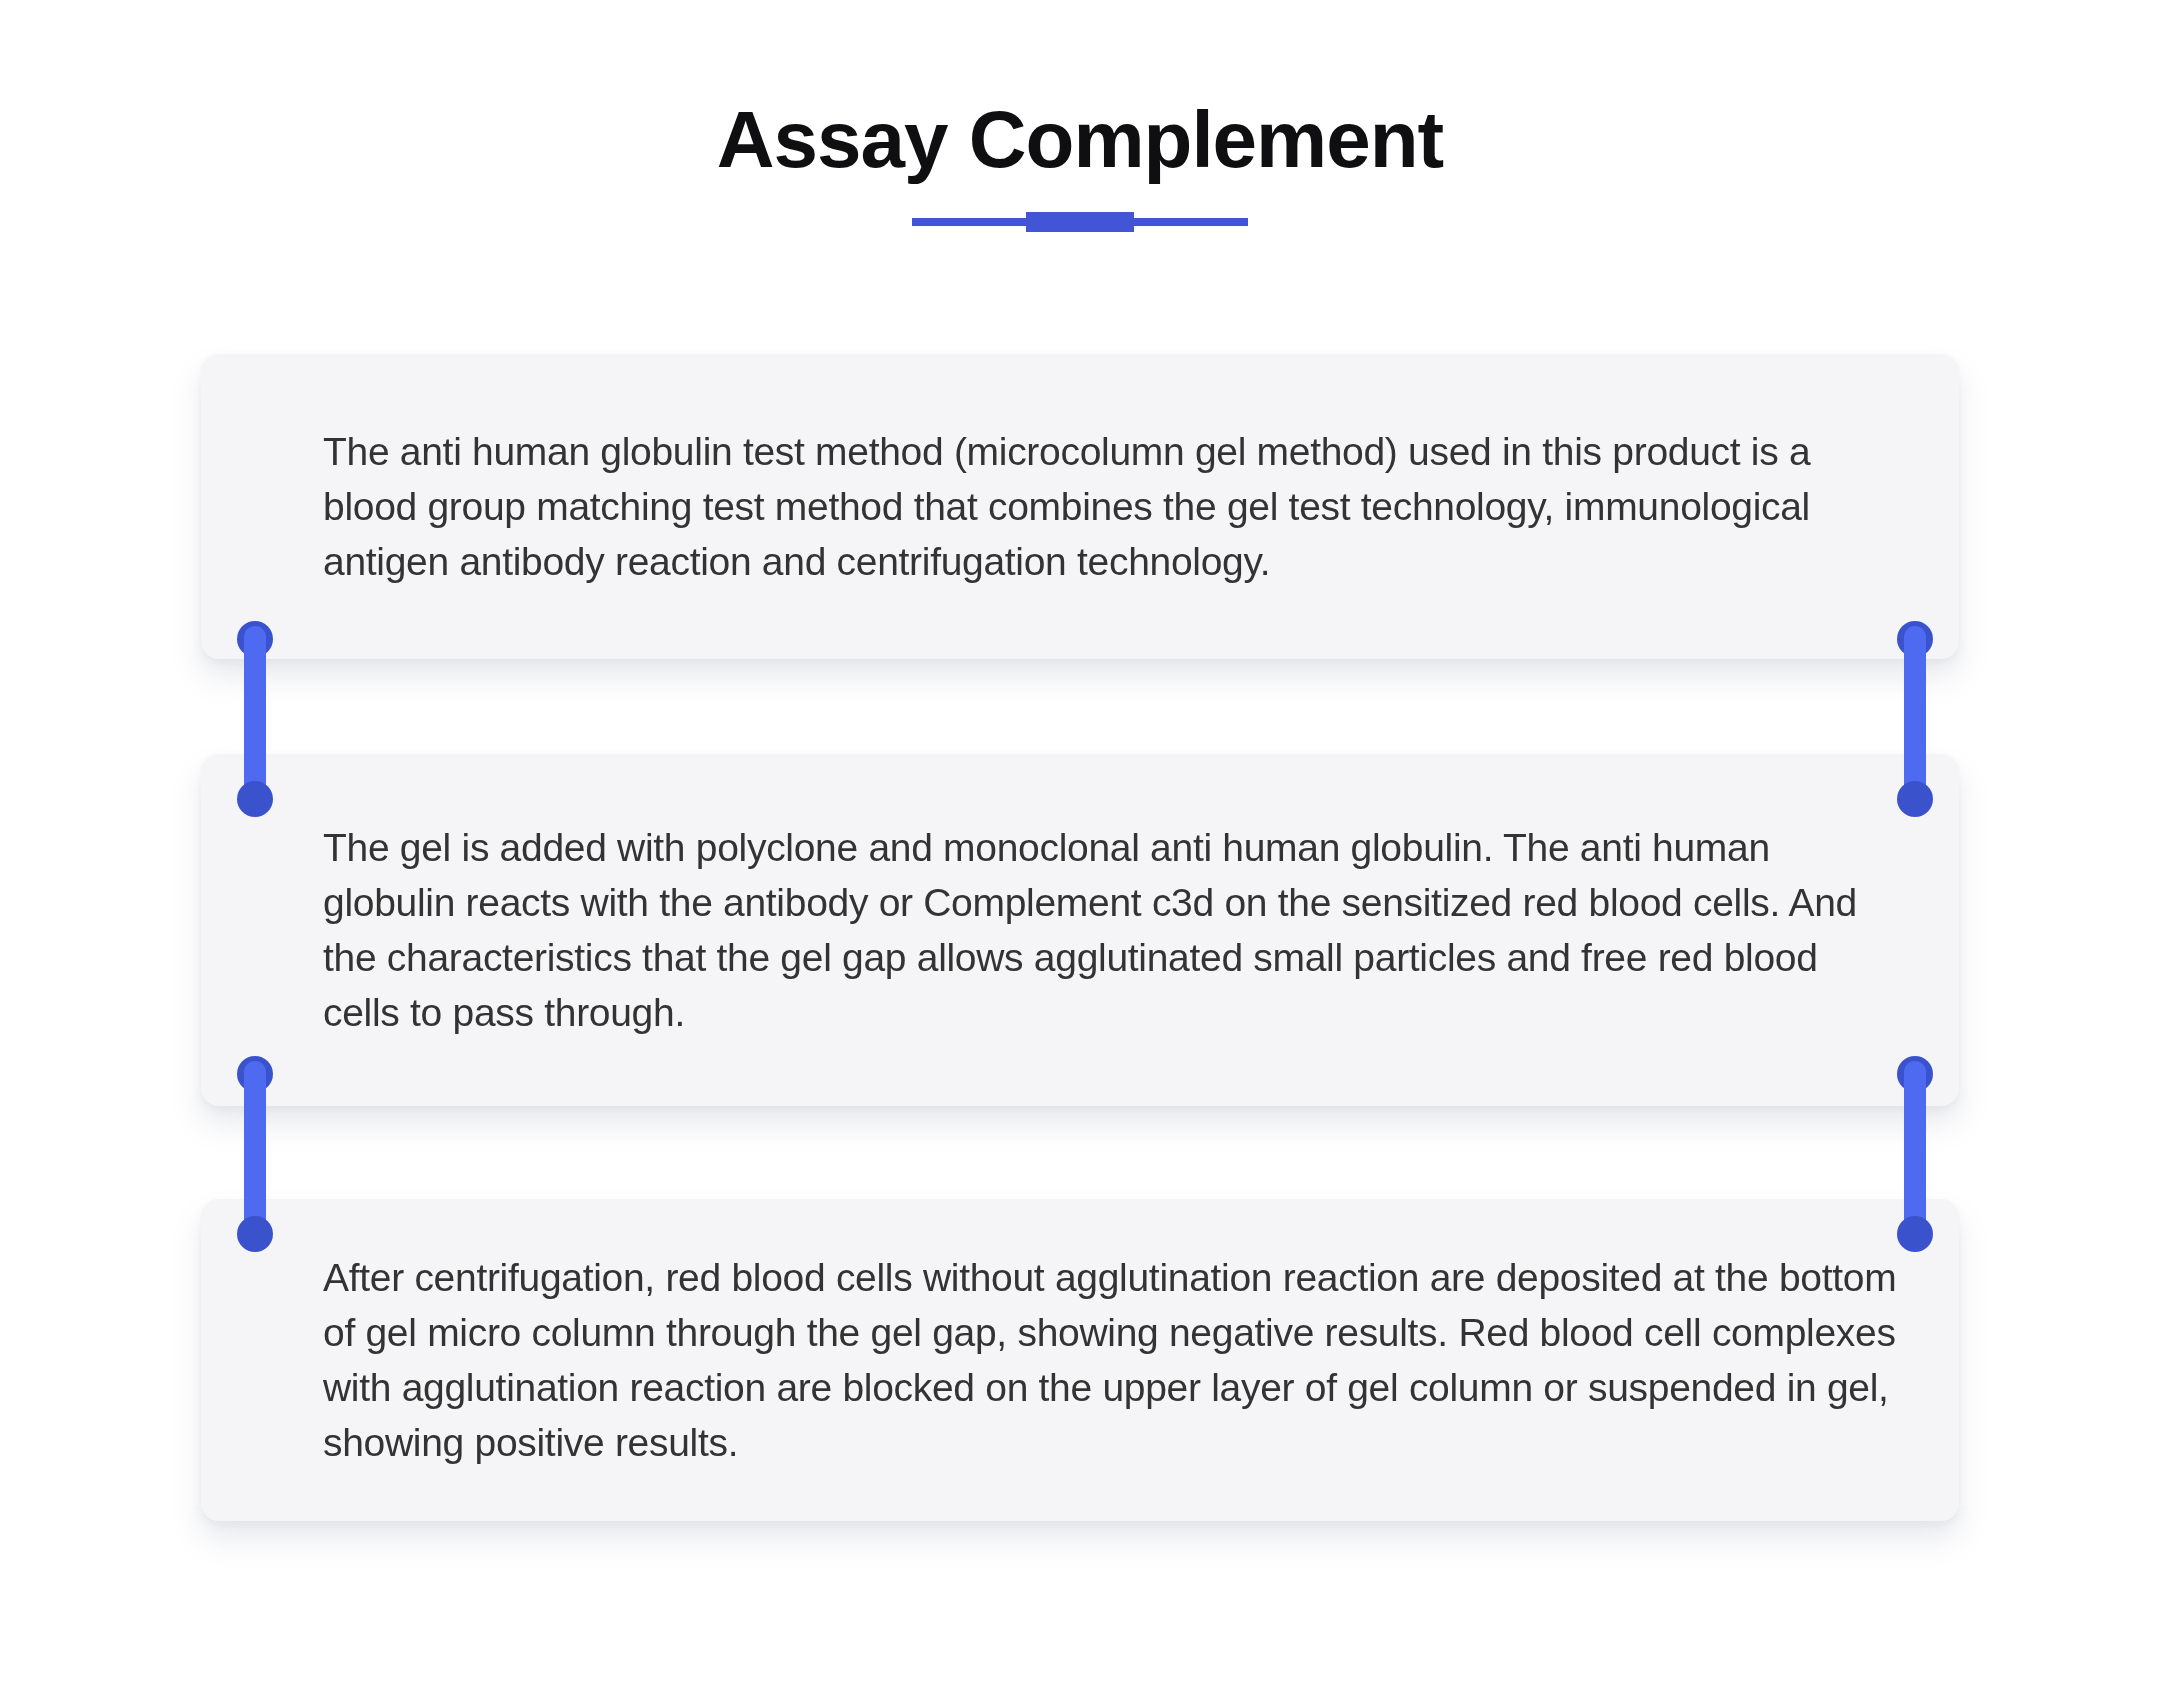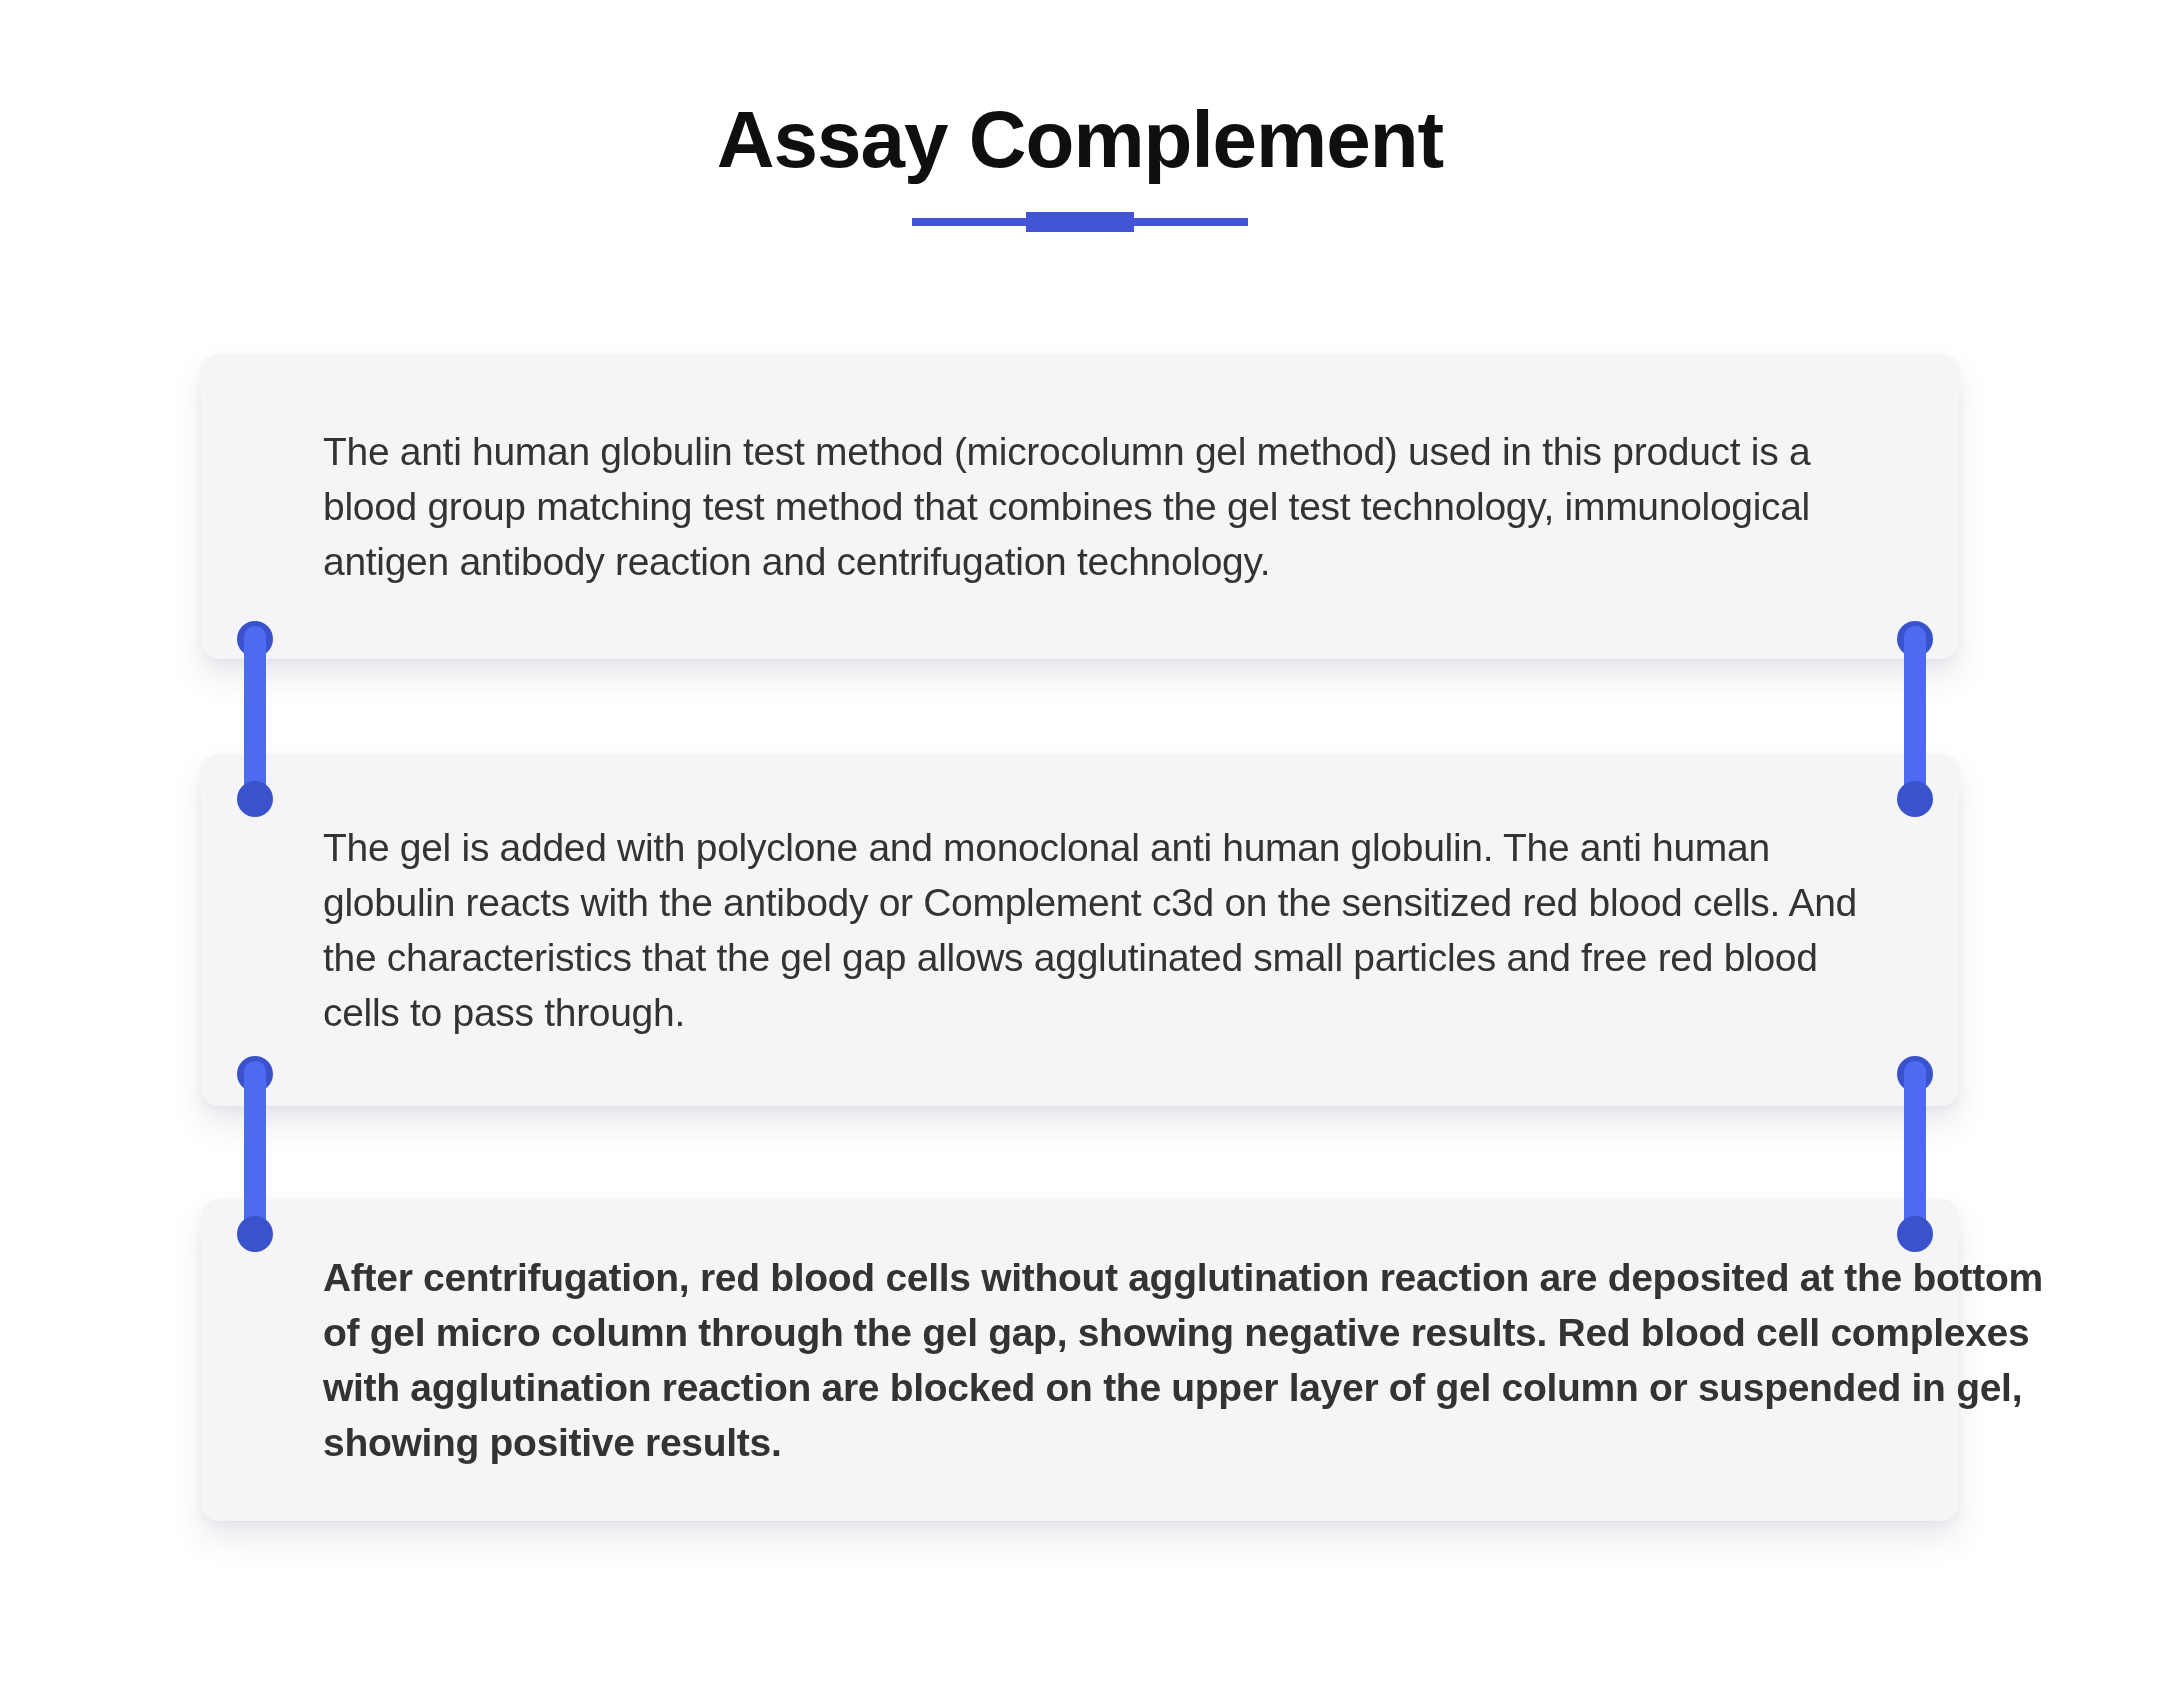--- a/index.html
+++ b/index.html
@@ -58,21 +58,21 @@
   .card p{
     margin:0;
     font-size:39px;
     line-height:55px;
     letter-spacing:-0.3px;
     color:var(--text);
     white-space:pre;
   }
   .card-1{height:305px;}
   .card-2{height:352px;margin-top:95px;}
-  .card-3{height:322px;margin-top:93px;font-weight:bold;}
+  .card-3{height:322px;margin-top:93px;}
 
   .connector{
     position:absolute;
     width:36px;height:196px;
     z-index:3;
   }
   .connector .dot{
     position:absolute;left:0;
     width:36px;height:36px;border-radius:50%;
     background:var(--connector-dot);

